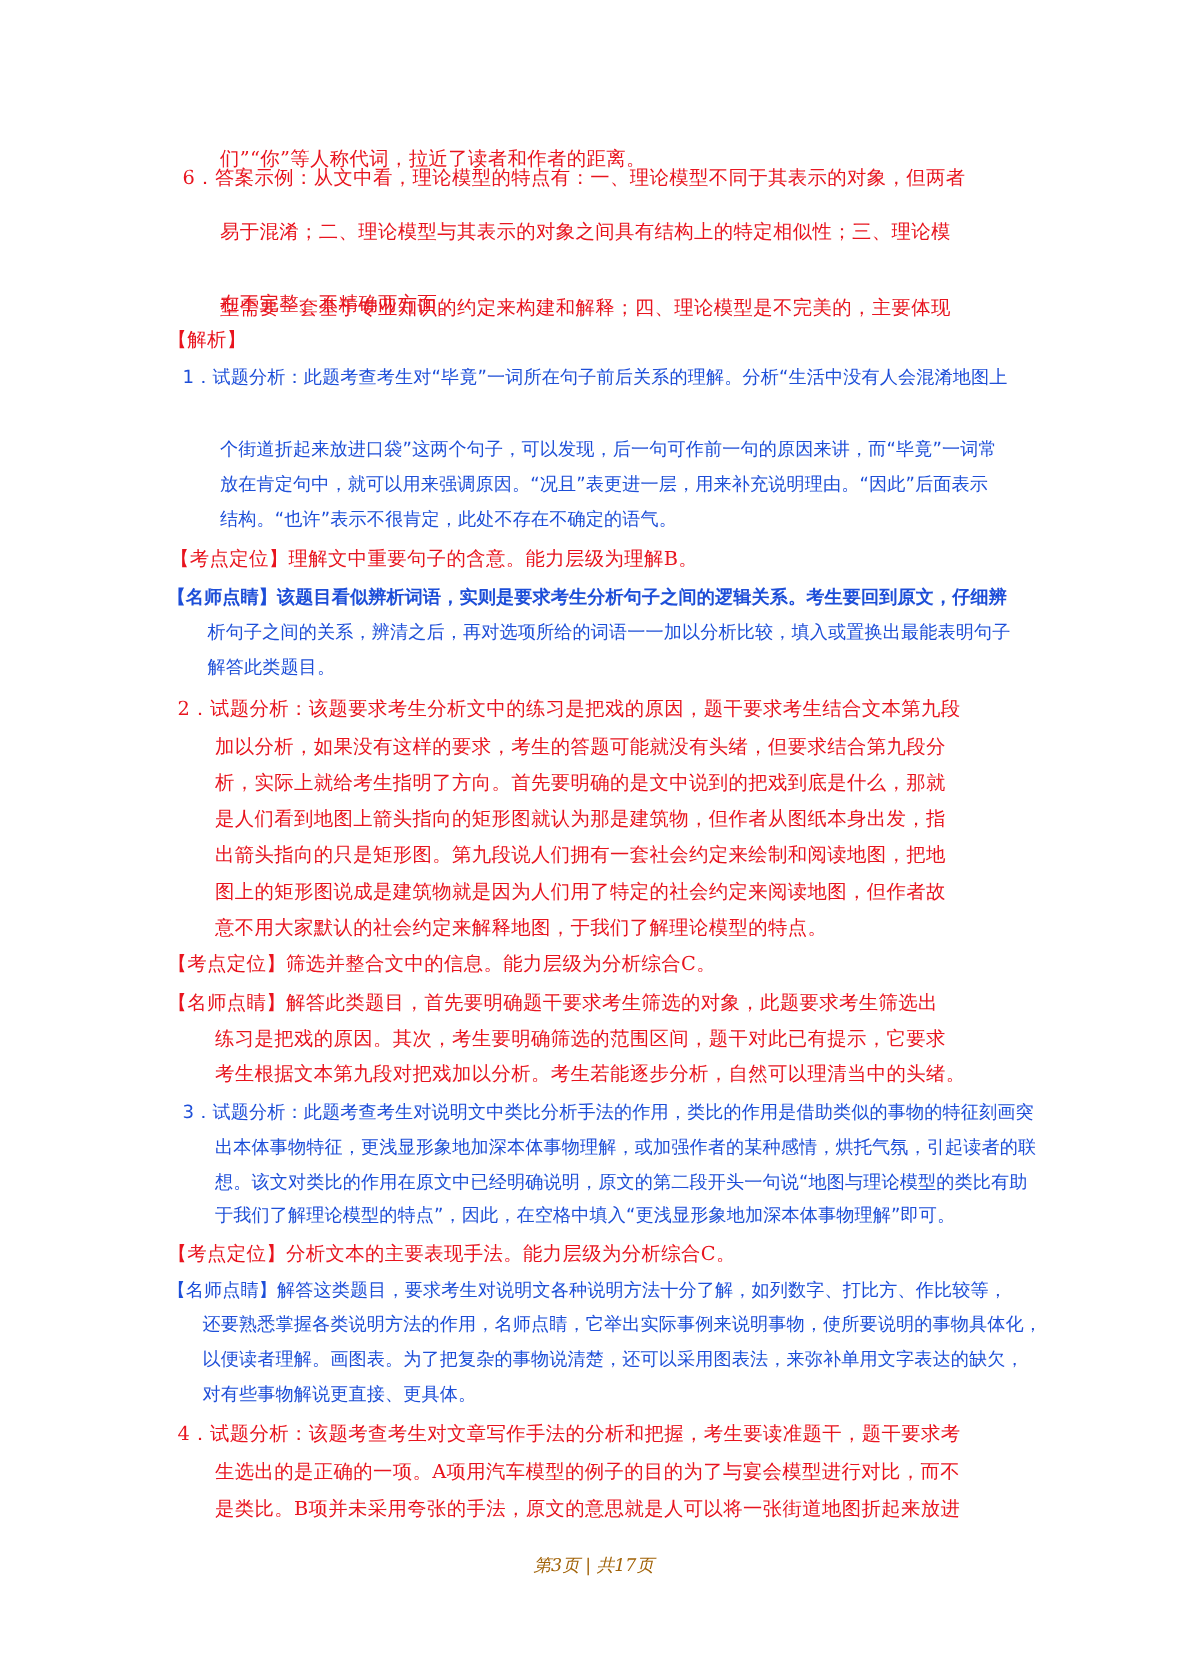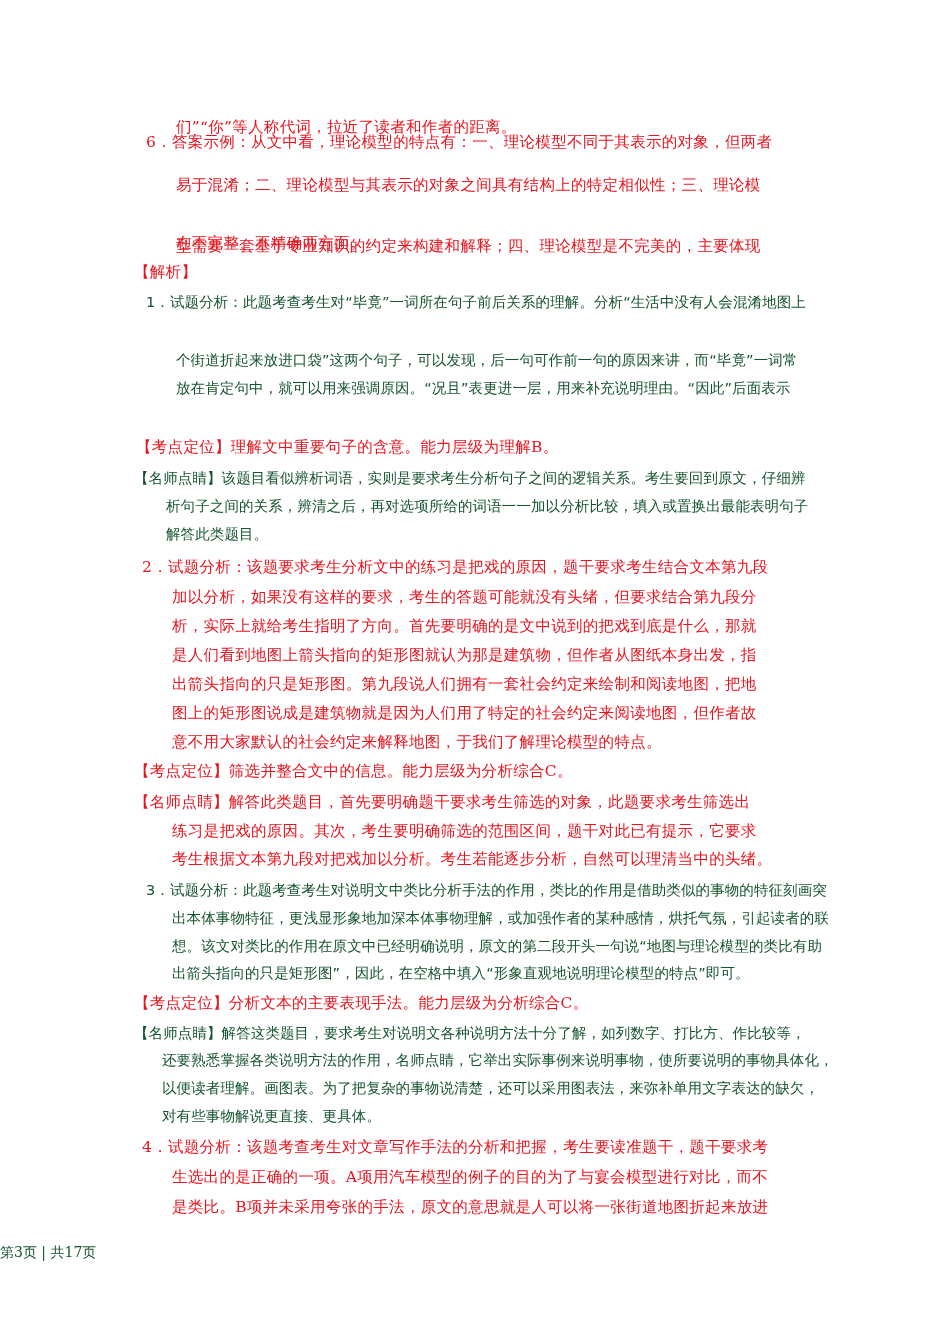--- a/index.html
+++ b/index.html
@@ -1,66 +1,67 @@
 <!DOCTYPE html>
 <html><head>
 <meta charset="utf-8">
 <style>
   html, body { margin: 0; padding: 0; background: #ffffff; }
   body { width: 950px; height: 1344px; position: relative; overflow: hidden;
          font-family: "DejaVu Sans", "Liberation Sans", sans-serif; }
   .page { position: absolute; left: 0; top: 0; width: 950px; height: 1032px; background: #fff; }
   .line { position: absolute; white-space: nowrap; font-size: 15.5px; line-height: 20px; letter-spacing: 0.3px; }
   .red { color: #e8141e; font-family: "DejaVu Serif", "Liberation Serif", serif; }
-  .black { color: #14532d; font-size: 14.5px; letter-spacing: 0.1px; }
-  .footer { position: absolute; top: 1244px; left: 0; width: 950px; 
-            font-size: 14px; color: #14532d; font-family: "DejaVu Serif", "Liberation Serif", serif; }
+  .black { color: #1d4ed8; font-size: 14.5px; letter-spacing: 0.1px; }
+  .footer { position: absolute; top: 1244px; left: 0; width: 950px; text-align: center;
+            font-size: 14px; color: #a16207; font-family: "DejaVu Serif", "Liberation Serif", serif; font-style: italic; }
 </style>
 </head>
 <body>
 
 <div class="page">
 
   <div class="line red" style="left:176px; top:117px;">们”“你”等人称代词，拉近了读者和作者的距离。</div>
 
   <div class="line red" style="left:146px; top:132px;">6．答案示例：从文中看，理论模型的特点有：一、理论模型不同于其表示的对象，但两者</div>
   <div class="line red" style="left:176px; top:175px;">易于混淆；二、理论模型与其表示的对象之间具有结构上的特定相似性；三、理论模</div>
   <div class="line red" style="left:176px; top:204px;margin-top:32px;">型需要一套基于专业知识的约定来构建和解释；四、理论模型是不完美的，主要体现</div>
   <div class="line red" style="left:176px; top:233px;">在不完整、不精确两方面。</div>
 
   <div class="line red" style="left:134px; top:262px;">【解析】</div>
 
   <div class="line black" style="left:146px; top:292px;">1．试题分析：此题考查考生对“毕竟”一词所在句子前后关系的理解。分析“生活中没有人会混淆地图上</div>
   <div class="line black" style="left:176px; top:350px;">个街道折起来放进口袋”这两个句子，可以发现，后一句可作前一句的原因来讲，而“毕竟”一词常</div>
   <div class="line black" style="left:176px; top:378px;">放在肯定句中，就可以用来强调原因。“况且”表更进一层，用来补充说明理由。“因此”后面表示</div>
+  <div class="line black" style="left:176px; top:406px;">结构。“也许”表示不很肯定，此处不存在不确定的语气。</div>
 
   <div class="line red" style="left:136px; top:437px;">【考点定位】理解文中重要句子的含意。能力层级为理解B。</div>
 
-  <div class="line black" style="left:134px; top:468px;">【名师点睛】该题目看似辨析词语，实则是要求考生分析句子之间的逻辑关系。考生要回到原文，仔细辨</div>
+  <div class="line black" style="left:134px; top:468px;font-weight:bold;">【名师点睛】该题目看似辨析词语，实则是要求考生分析句子之间的逻辑关系。考生要回到原文，仔细辨</div>
   <div class="line black" style="left:166px; top:496px;">析句子之间的关系，辨清之后，再对选项所给的词语一一加以分析比较，填入或置换出最能表明句子</div>
   <div class="line black" style="left:166px; top:524px;">解答此类题目。</div>
 
   <div class="line red" style="left:142px; top:557px;">2．试题分析：该题要求考生分析文中的练习是把戏的原因，题干要求考生结合文本第九段</div>
   <div class="line red" style="left:172px; top:587px;">加以分析，如果没有这样的要求，考生的答题可能就没有头绪，但要求结合第九段分</div>
   <div class="line red" style="left:172px; top:616px;">析，实际上就给考生指明了方向。首先要明确的是文中说到的把戏到底是什么，那就</div>
   <div class="line red" style="left:172px; top:645px;">是人们看到地图上箭头指向的矩形图就认为那是建筑物，但作者从图纸本身出发，指</div>
   <div class="line red" style="left:172px; top:674px;">出箭头指向的只是矩形图。第九段说人们拥有一套社会约定来绘制和阅读地图，把地</div>
   <div class="line red" style="left:172px; top:703px;">图上的矩形图说成是建筑物就是因为人们用了特定的社会约定来阅读地图，但作者故</div>
   <div class="line red" style="left:172px; top:732px;">意不用大家默认的社会约定来解释地图，于我们了解理论模型的特点。</div>
 
   <div class="line red" style="left:134px; top:792px;">【名师点睛】解答此类题目，首先要明确题干要求考生筛选的对象，此题要求考生筛选出</div>
 
   <div class="line red" style="left:134px; top:761px;">【考点定位】筛选并整合文中的信息。能力层级为分析综合C。</div>
   <div class="line red" style="left:172px; top:821px;">练习是把戏的原因。其次，考生要明确筛选的范围区间，题干对此已有提示，它要求</div>
   <div class="line red" style="left:172px; top:849px;">考生根据文本第九段对把戏加以分析。考生若能逐步分析，自然可以理清当中的头绪。</div>
 
   <div class="line black" style="left:146px; top:880px;">3．试题分析：此题考查考生对说明文中类比分析手法的作用，类比的作用是借助类似的事物的特征刻画突</div>
   <div class="line black" style="left:172px; top:908px;">出本体事物特征，更浅显形象地加深本体事物理解，或加强作者的某种感情，烘托气氛，引起读者的联</div>
   <div class="line black" style="left:172px; top:936px;">想。该文对类比的作用在原文中已经明确说明，原文的第二段开头一句说“地图与理论模型的类比有助</div>
-  <div class="line black" style="left:172px; top:963px;">出箭头指向的只是矩形图”，因此，在空格中填入“形象直观地说明理论模型的特点”即可。</div>
+  <div class="line black" style="left:172px; top:963px;">于我们了解理论模型的特点”，因此，在空格中填入“更浅显形象地加深本体事物理解”即可。</div>
 
   <div class="line red" style="left:134px; top:993px;">【考点定位】分析文本的主要表现手法。能力层级为分析综合C。</div>
 
   <div class="line black" style="left:134px; top:1023px;">【名师点睛】解答这类题目，要求考生对说明文各种说明方法十分了解，如列数字、打比方、作比较等，</div>
   <div class="line black" style="left:162px; top:1050px;">还要熟悉掌握各类说明方法的作用，名师点睛，它举出实际事例来说明事物，使所要说明的事物具体化，</div>
   <div class="line black" style="left:162px; top:1078px;">以便读者理解。画图表。为了把复杂的事物说清楚，还可以采用图表法，来弥补单用文字表达的缺欠，</div>
   <div class="line black" style="left:162px; top:1106px;">对有些事物解说更直接、更具体。</div>
 
   <div class="line red" style="left:142px; top:1137px;">4．试题分析：该题考查考生对文章写作手法的分析和把握，考生要读准题干，题干要求考</div>
   <div class="line red" style="left:172px; top:1167px;">生选出的是正确的一项。A项用汽车模型的例子的目的为了与宴会模型进行对比，而不</div>

